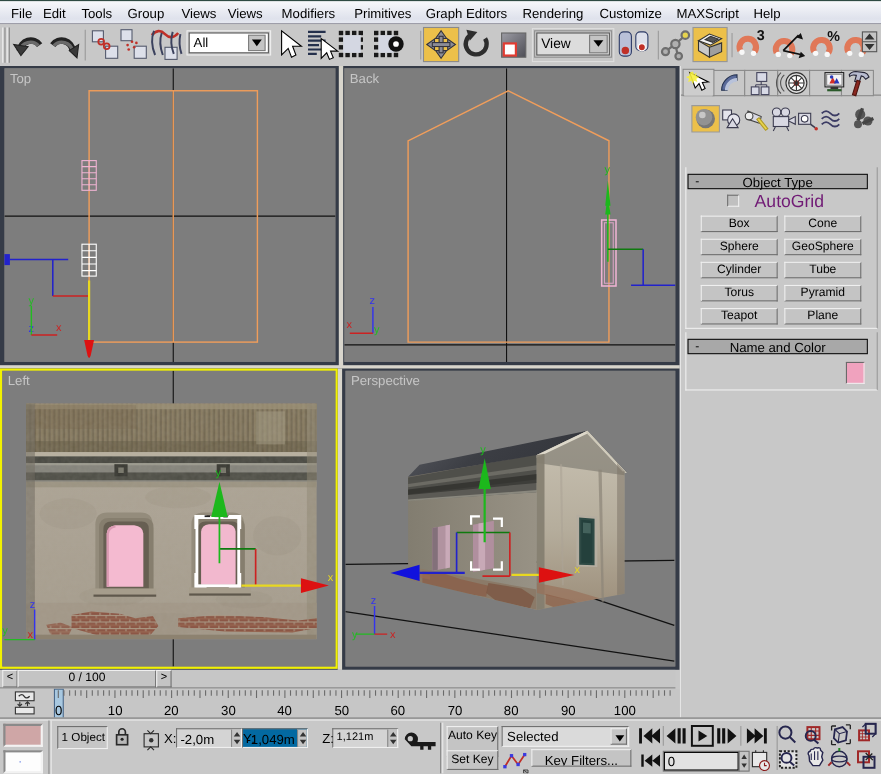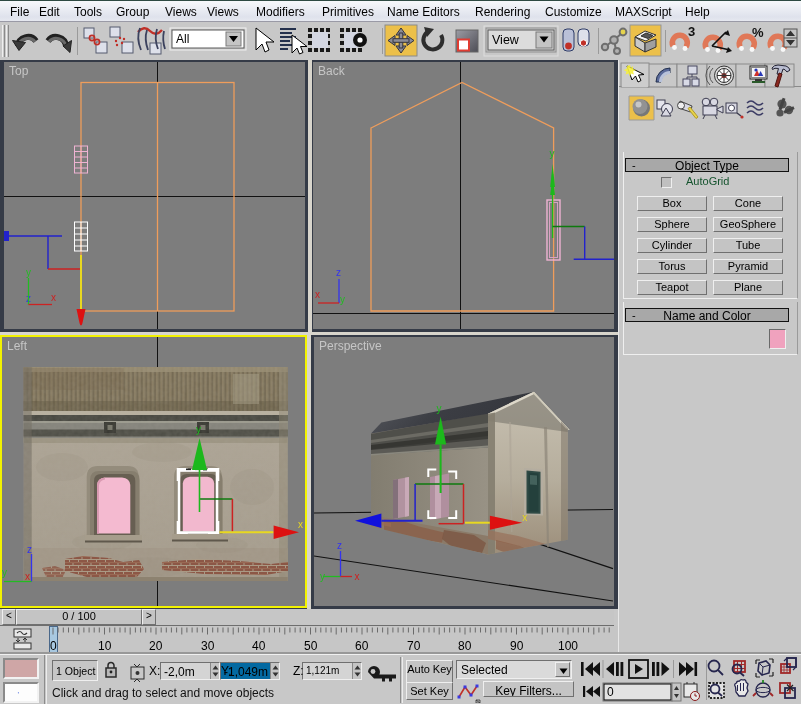--- a/index.html
+++ b/index.html
@@ -21,21 +21,21 @@
 <div id="root">
 <div id="menubar" class="abs">
 <span style="left:10px">File</span>
       <span style="left:39px">Edit</span>
       <span style="left:74px">Tools</span>
       <span style="left:116px">Group</span>
       <span style="left:165px">Views</span>
       <span style="left:207px">Views</span>
       <span style="left:256px">Modifiers</span>
       <span style="left:322px">Primitives</span>
-      <span style="left:387px">Name Editors</span>
+      <span style="left:387px">Graph Editors</span>
       <span style="left:475px">Rendering</span>
       <span style="left:545px">Customize</span>
       <span style="left:615px">MAXScript</span>
       <span style="left:685px">Help</span>
 </div>
 <svg class="abs" style="left:0;top:22px" width="801" height="38" viewBox="0 0 801 38">
 <rect x="0" y="0" width="801" height="38" fill="#c8c8c8"></rect>
 <line x1="2.5" y1="3" x2="2.5" y2="35" stroke="#efefef" stroke-width="1"></line>
       <line x1="4.5" y1="3" x2="4.5" y2="35" stroke="#8a8a8a" stroke-width="1"></line>
 <line x1="6.5" y1="3" x2="6.5" y2="35" stroke="#efefef" stroke-width="1"></line>
@@ -547,21 +547,21 @@
           </g>
         </g>
 <g>
           <path d="M153 8 q2 -3 6 -3 l8 1 q3 1 4 4 l-3 2 q-2 -3 -4 -3 l-2 6 -4 -1 1.5 -5.5 q-4 -1 -6 1 z" fill="#b8bcd0" stroke="#223"></path>
           <path d="M160 13 l-4 13 3 1 4 -13 z" fill="#8a2820" stroke="#501510"></path>
         </g>
 </svg>
 <div class="abs" style="left:4px;top:92px;width:175px;height:147px;border-left:1px solid #efefef;border-bottom:1px solid #efefef;border-right:1px solid #9a9a9a">
 <div class="abs" style="left:1px;top:6px;width:164px;height:14px;background:#a8a8a8;border:1px solid #111;color:#000;font-size:12px;text-align:center">Object Type<span style="position:absolute;left:6px;top:0px;font-size:11px">-</span></div>
 <div class="sunk" style="left:37px;top:25px;width:11px;height:11px;background:#c0c0c0"></div>
-<span class="abs" style="left:62px;top:23px;font-size:11px;color:#14532d">AutoGrid</span>
+<span class="abs" style="left:62px;top:23px;font-size:16px;color:#701a75">AutoGrid</span>
 <div class="btn3d" style="left:13px;top:44px;width:70px;height:15px">Box</div>
 <div class="btn3d" style="left:89px;top:44px;width:70px;height:15px">Cone</div>
 <div class="btn3d" style="left:13px;top:64.5px;width:70px;height:15px">Sphere</div>
 <div class="btn3d" style="left:89px;top:64.5px;width:70px;height:15px">GeoSphere</div>
 <div class="btn3d" style="left:13px;top:85.5px;width:70px;height:15px">Cylinder</div>
 <div class="btn3d" style="left:89px;top:85.5px;width:70px;height:15px">Tube</div>
 <div class="btn3d" style="left:13px;top:106.5px;width:70px;height:15px">Torus</div>
 <div class="btn3d" style="left:89px;top:106.5px;width:70px;height:15px">Pyramid</div>
 <div class="btn3d" style="left:13px;top:127.5px;width:70px;height:15px">Teapot</div>
 <div class="btn3d" style="left:89px;top:127.5px;width:70px;height:15px">Plane</div>
@@ -751,21 +751,20 @@
 <span class="abs" style="left:293px;top:9px;font-size:12px">Z:</span>
 <div class="btn3d" style="left:406px;top:5px;width:47px;height:28px;font-size:11px;padding-top:2px">Auto Key</div>
 <div class="btn3d" style="left:406px;top:27px;width:47px;height:18px;font-size:11px;padding-top:2px">Set Key</div>
 <div class="sunk" style="left:456px;top:5px;width:116px;height:19px;background:#dadada">
         <span style="position:absolute;left:4px;top:2px;font-size:12px">Selected</span>
 <span class="btn3d" style="right:1px;top:1px;width:15px;height:15px"><svg width="15" height="15">
             <path d="M3.5 5.5 h8 l-4 5.5 z" fill="#000"></path>
           </svg></span>
       </div>
 <div class="btn3d" style="left:483px;top:26px;width:91px;height:16px;font-size:12px;padding-top:2px">Key Filters...</div>
-<span class="abs" style="left:52px;top:31px;font-size:12px;color:#111">Click and drag to select and move objects</span>
 <svg class="abs" style="left:100px;top:4px" width="300" height="44" viewBox="0 0 300 44">
 <g stroke="#2a2a2a" fill="none" stroke-width="1.5">
           <rect x="6" y="9" width="10" height="9" fill="#b8b8b8"></rect>
           <path d="M8 9 v-2.5 a 3 3 0 0 1 6 0 v2.5"></path>
           <circle cx="11" cy="13" r="1.4" fill="#222" stroke="none"></circle>
         </g>
 <g stroke="#2a2a2a" fill="#c8c8c8">
           <rect x="31" y="8" width="13" height="12"></rect>
           <circle cx="37.5" cy="14" r="2" fill="#333" stroke="none"></circle>
           <path d="M34 5 l3 3 3-3 M34 23 l3-3 3 3" fill="none"></path>

